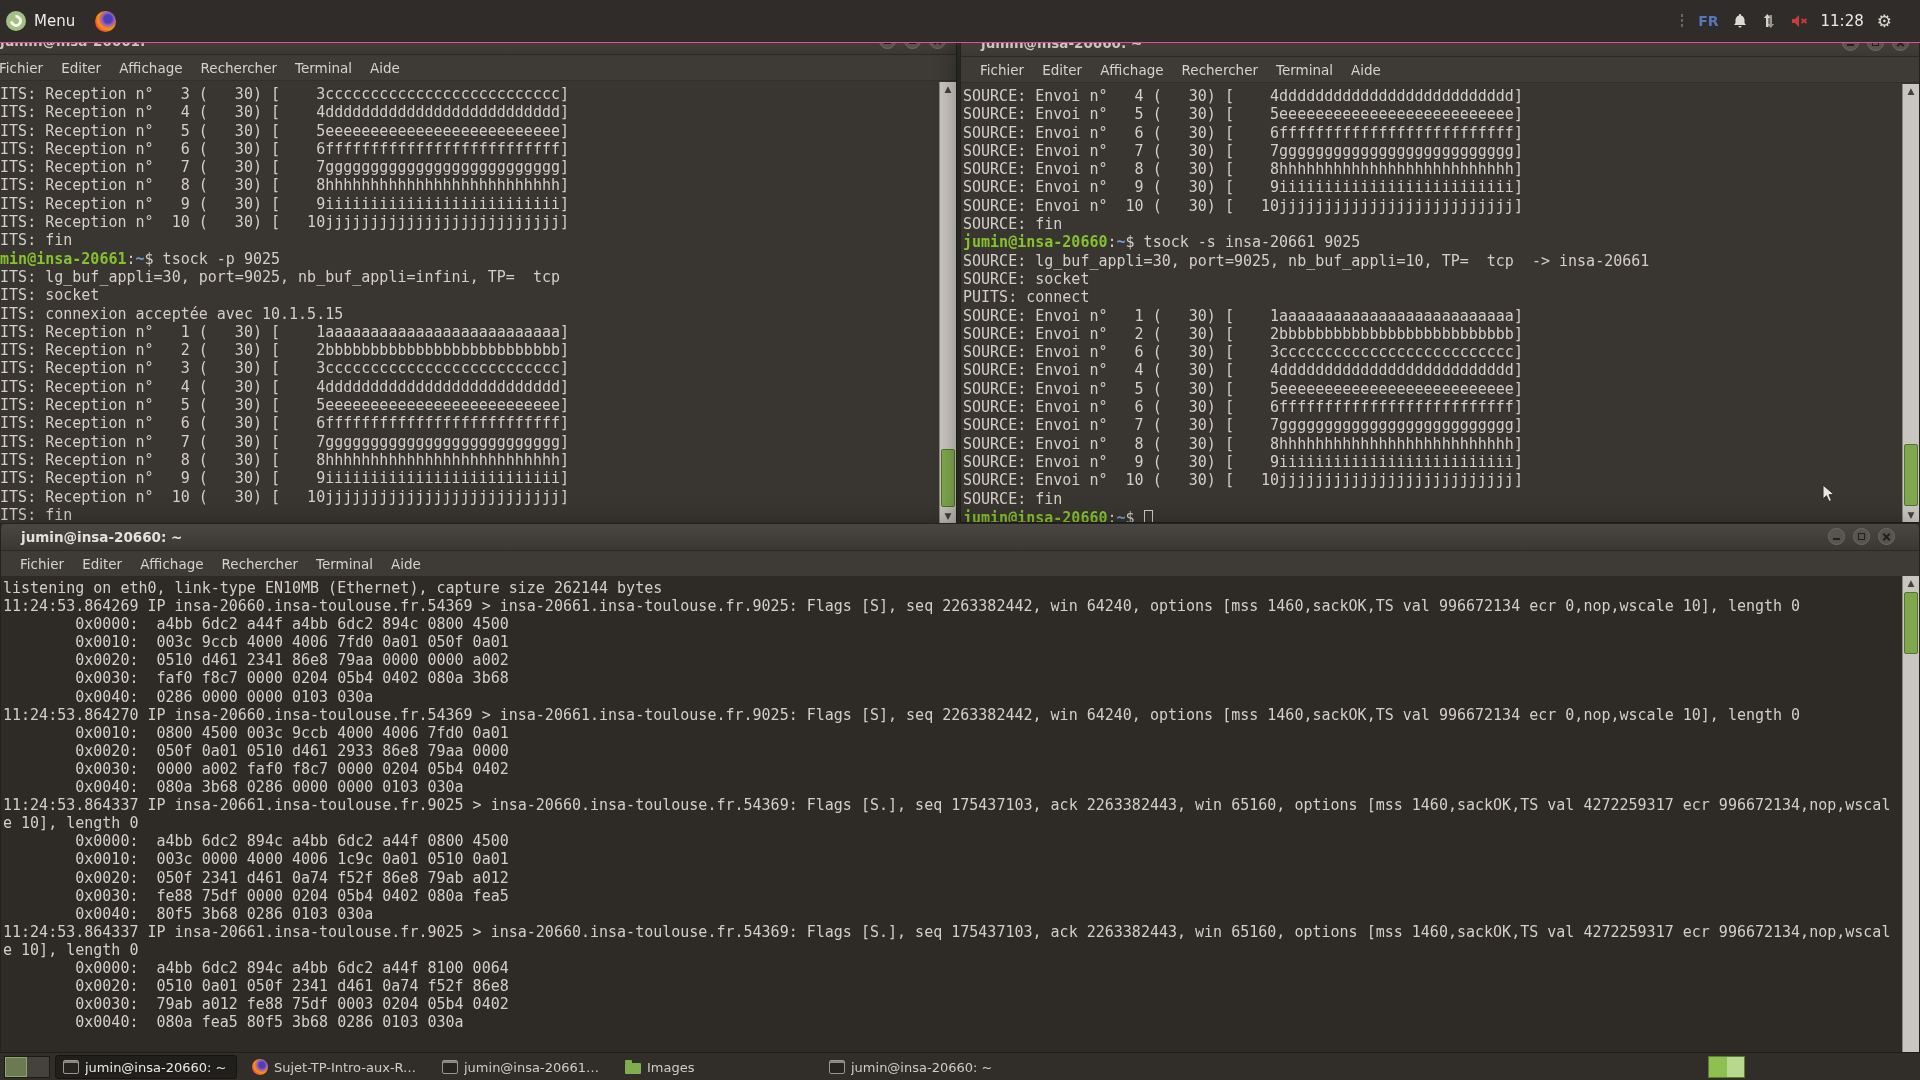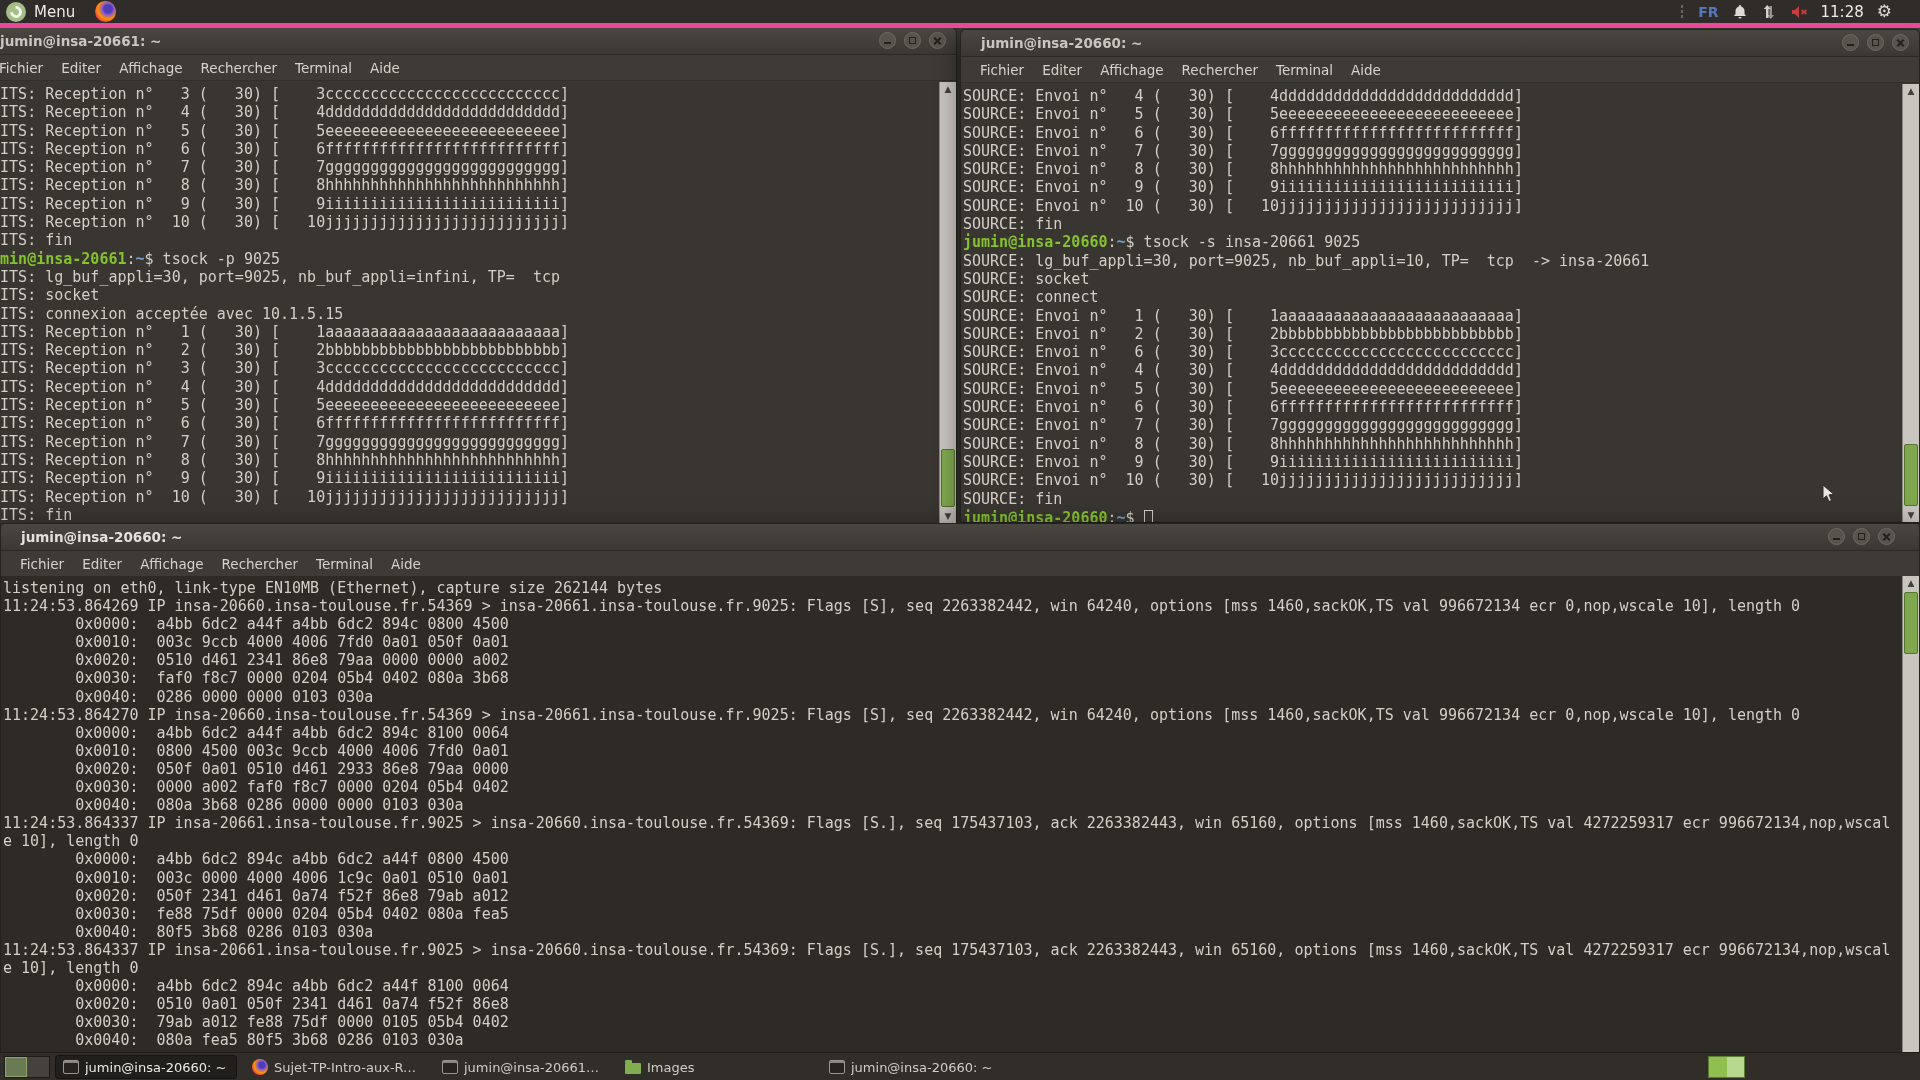--- a/index.html
+++ b/index.html
@@ -1,21 +1,21 @@
 <!DOCTYPE html>
 <html><head>
 <meta charset="utf-8">
 <style>
   * { margin:0; padding:0; box-sizing:border-box; }
   html,body { width:1920px; height:1080px; overflow:hidden; background:#3c3f35;
               font-family:"DejaVu Sans","Liberation Sans",sans-serif; }
 
   
-  .panel { position:absolute; top:0; left:0; width:1920px; height:28px;
-           background:#2f2c2a; border-bottom:5px solid #ec4899;
+  .panel { position:absolute; top:0; left:0; width:1920px; height:43px;
+           background:#2f2c2a; border-bottom:1px solid #ec4899;
            display:flex; align-items:center; color:#e6e3de; z-index:60; }
   .mate-logo { width:20px; height:20px; border-radius:50%; margin-left:6px;
                background:#a3bf85; position:relative; cursor:default; }
   .mate-logo::after { content:""; position:absolute; inset:4px; border-radius:50%;
                border:3px solid #f4f7ef; border-left-color:transparent; transform:rotate(40deg); }
   .menu-label { font-size:15px; margin-left:8px; color:#eceae6; }
   .ff-icon { width:21px; height:21px; border-radius:50%; margin-left:20px;
              background:radial-gradient(circle at 62% 38%, #4d3fb8 0 22%, #9059c8 32%, #ff9400 55%, #e3364e 78%, #ff9400 100%); }
   .tray { margin-left:auto; display:flex; align-items:center; gap:13px; padding-right:28px; }
   .grip { width:6px; height:16px;
@@ -217,21 +217,21 @@
         <div class="term-line"><span class="fg">SOURCE: Envoi n°   5 (   30) [    5eeeeeeeeeeeeeeeeeeeeeeeeee]</span></div>
         <div class="term-line"><span class="fg">SOURCE: Envoi n°   6 (   30) [    6ffffffffffffffffffffffffff]</span></div>
         <div class="term-line"><span class="fg">SOURCE: Envoi n°   7 (   30) [    7gggggggggggggggggggggggggg]</span></div>
         <div class="term-line"><span class="fg">SOURCE: Envoi n°   8 (   30) [    8hhhhhhhhhhhhhhhhhhhhhhhhhh]</span></div>
         <div class="term-line"><span class="fg">SOURCE: Envoi n°   9 (   30) [    9iiiiiiiiiiiiiiiiiiiiiiiiii]</span></div>
         <div class="term-line"><span class="fg">SOURCE: Envoi n°  10 (   30) [   10jjjjjjjjjjjjjjjjjjjjjjjjjj]</span></div>
         <div class="term-line"><span class="fg">SOURCE: fin</span></div>
         <div class="term-line"><span class="g">jumin@insa-20660</span><span class="fg">:</span><span class="b">~</span><span class="fg">$ tsock -s insa-20661 9025</span></div>
         <div class="term-line"><span class="fg">SOURCE: lg_buf_appli=30, port=9025, nb_buf_appli=10, TP=  tcp  -&gt; insa-20661</span></div>
         <div class="term-line"><span class="fg">SOURCE: socket</span></div>
-        <div class="term-line"><span class="fg">SOURCE: connect</span></div>
+        <div class="term-line"><span class="fg">PUITS: connect</span></div>
         <div class="term-line"><span class="fg">SOURCE: Envoi n°   1 (   30) [    1aaaaaaaaaaaaaaaaaaaaaaaaaa]</span></div>
         <div class="term-line"><span class="fg">SOURCE: Envoi n°   2 (   30) [    2bbbbbbbbbbbbbbbbbbbbbbbbbb]</span></div>
         <div class="term-line"><span class="fg">SOURCE: Envoi n°   6 (   30) [    3cccccccccccccccccccccccccc]</span></div>
         <div class="term-line"><span class="fg">SOURCE: Envoi n°   4 (   30) [    4dddddddddddddddddddddddddd]</span></div>
         <div class="term-line"><span class="fg">SOURCE: Envoi n°   5 (   30) [    5eeeeeeeeeeeeeeeeeeeeeeeeee]</span></div>
         <div class="term-line"><span class="fg">SOURCE: Envoi n°   6 (   30) [    6ffffffffffffffffffffffffff]</span></div>
         <div class="term-line"><span class="fg">SOURCE: Envoi n°   7 (   30) [    7gggggggggggggggggggggggggg]</span></div>
         <div class="term-line"><span class="fg">SOURCE: Envoi n°   8 (   30) [    8hhhhhhhhhhhhhhhhhhhhhhhhhh]</span></div>
         <div class="term-line"><span class="fg">SOURCE: Envoi n°   9 (   30) [    9iiiiiiiiiiiiiiiiiiiiiiiiii]</span></div>
         <div class="term-line"><span class="fg">SOURCE: Envoi n°  10 (   30) [   10jjjjjjjjjjjjjjjjjjjjjjjjjj]</span></div>
@@ -266,37 +266,36 @@
   <div class="term-wrap">
     <div class="term-body">
         <div class="term-line"><span class="fg">listening on eth0, link-type EN10MB (Ethernet), capture size 262144 bytes</span></div>
         <div class="term-line"><span class="fg">11:24:53.864269 IP insa-20660.insa-toulouse.fr.54369 &gt; insa-20661.insa-toulouse.fr.9025: Flags [S], seq 2263382442, win 64240, options [mss 1460,sackOK,TS val 996672134 ecr 0,nop,wscale 10], length 0</span></div>
         <div class="term-line"><span class="fg">        0x0000:  a4bb 6dc2 a44f a4bb 6dc2 894c 0800 4500</span></div>
         <div class="term-line"><span class="fg">        0x0010:  003c 9ccb 4000 4006 7fd0 0a01 050f 0a01</span></div>
         <div class="term-line"><span class="fg">        0x0020:  0510 d461 2341 86e8 79aa 0000 0000 a002</span></div>
         <div class="term-line"><span class="fg">        0x0030:  faf0 f8c7 0000 0204 05b4 0402 080a 3b68</span></div>
         <div class="term-line"><span class="fg">        0x0040:  0286 0000 0000 0103 030a</span></div>
         <div class="term-line"><span class="fg">11:24:53.864270 IP insa-20660.insa-toulouse.fr.54369 &gt; insa-20661.insa-toulouse.fr.9025: Flags [S], seq 2263382442, win 64240, options [mss 1460,sackOK,TS val 996672134 ecr 0,nop,wscale 10], length 0</span></div>
-        <div class="term-line"><span class="fg">        0x0000:  a4bb 6dc2 a44f a4bb 6dc2 894c 8100 0064</span></div>
         <div class="term-line"><span class="fg">        0x0010:  0800 4500 003c 9ccb 4000 4006 7fd0 0a01</span></div>
         <div class="term-line"><span class="fg">        0x0020:  050f 0a01 0510 d461 2933 86e8 79aa 0000</span></div>
         <div class="term-line"><span class="fg">        0x0030:  0000 a002 faf0 f8c7 0000 0204 05b4 0402</span></div>
         <div class="term-line"><span class="fg">        0x0040:  080a 3b68 0286 0000 0000 0103 030a</span></div>
         <div class="term-line"><span class="fg">11:24:53.864337 IP insa-20661.insa-toulouse.fr.9025 &gt; insa-20660.insa-toulouse.fr.54369: Flags [S.], seq 175437103, ack 2263382443, win 65160, options [mss 1460,sackOK,TS val 4272259317 ecr 996672134,nop,wscal</span></div>
         <div class="term-line"><span class="fg">e 10], length 0</span></div>
         <div class="term-line"><span class="fg">        0x0000:  a4bb 6dc2 894c a4bb 6dc2 a44f 0800 4500</span></div>
         <div class="term-line"><span class="fg">        0x0010:  003c 0000 4000 4006 1c9c 0a01 0510 0a01</span></div>
         <div class="term-line"><span class="fg">        0x0020:  050f 2341 d461 0a74 f52f 86e8 79ab a012</span></div>
         <div class="term-line"><span class="fg">        0x0030:  fe88 75df 0000 0204 05b4 0402 080a fea5</span></div>
         <div class="term-line"><span class="fg">        0x0040:  80f5 3b68 0286 0103 030a</span></div>
         <div class="term-line"><span class="fg">11:24:53.864337 IP insa-20661.insa-toulouse.fr.9025 &gt; insa-20660.insa-toulouse.fr.54369: Flags [S.], seq 175437103, ack 2263382443, win 65160, options [mss 1460,sackOK,TS val 4272259317 ecr 996672134,nop,wscal</span></div>
         <div class="term-line"><span class="fg">e 10], length 0</span></div>
         <div class="term-line"><span class="fg">        0x0000:  a4bb 6dc2 894c a4bb 6dc2 a44f 8100 0064</span></div>
         <div class="term-line"><span class="fg">        0x0020:  0510 0a01 050f 2341 d461 0a74 f52f 86e8</span></div>
-        <div class="term-line"><span class="fg">        0x0030:  79ab a012 fe88 75df 0000 0105 05b4 0402</span></div>
+        <div class="term-line"><span class="fg">        0x0030:  79ab a012 fe88 75df 0003 0204 05b4 0402</span></div>
         <div class="term-line"><span class="fg">        0x0040:  080a fea5 80f5 3b68 0286 0103 030a</span></div>
       </div>
     <div class="vscroll" style="right:0">
       <div class="arr up">▲</div>
       <div class="vthumb"></div>
       <div class="arr down">▼</div>
     </div>
   </div>
 </div>
 

